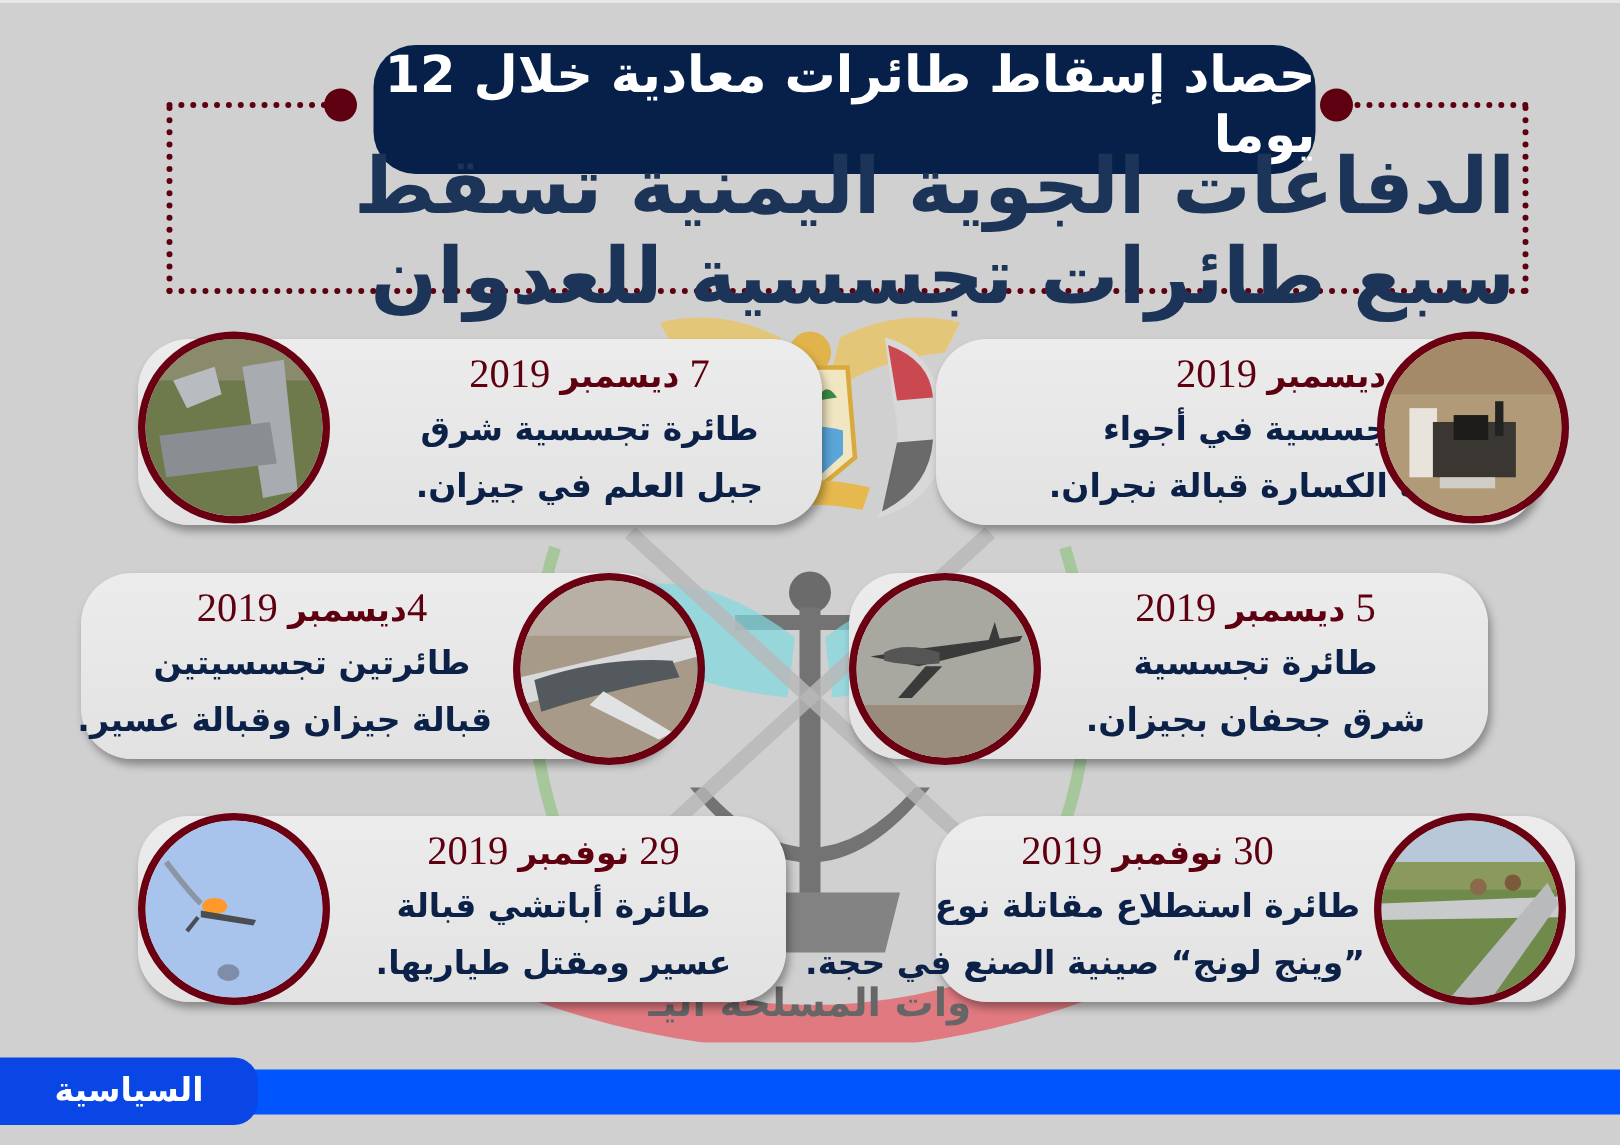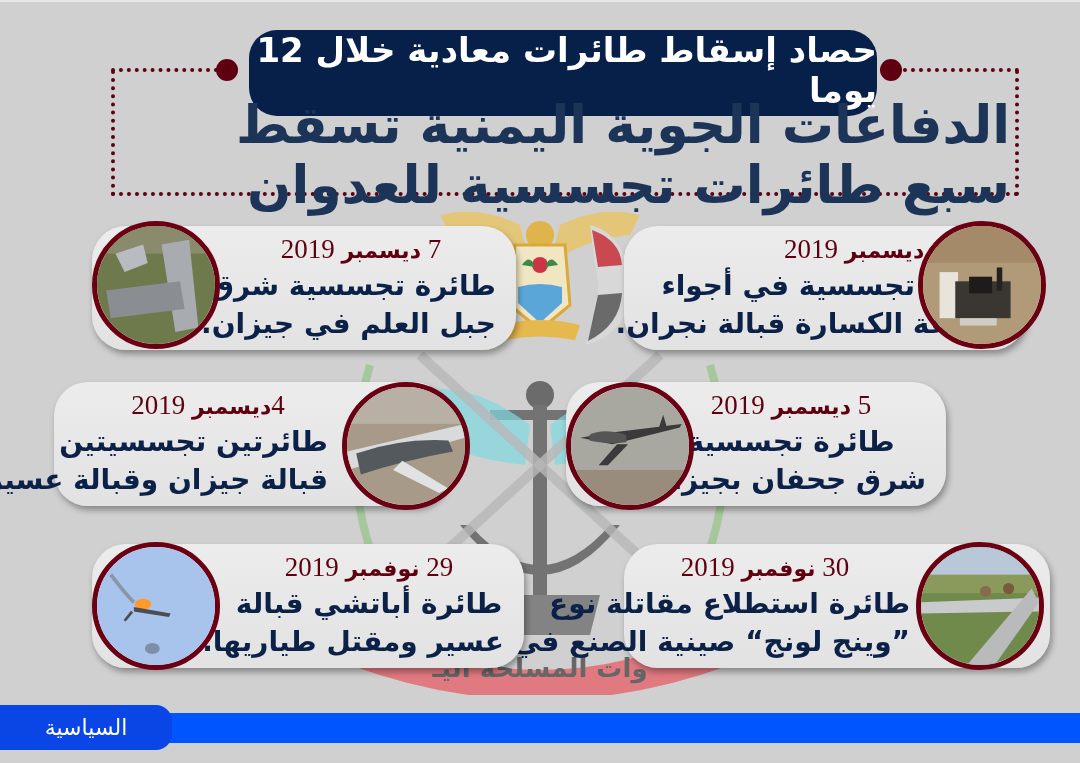--- a/index.html
+++ b/index.html
@@ -40,34 +40,34 @@
   .card {
     position:absolute; height:124px;
     background:linear-gradient(180deg,#ececec 0%,#e2e2e2 100%);
     border-radius:34px;
     box-shadow:2px 4px 6px rgba(0,0,0,0.35);
     direction:rtl; text-align:center;
   }
   .card .txt { position:absolute; top:4px; bottom:4px; display:flex; flex-direction:column; justify-content:center; }
   .card .date { color:#5e0010; font-family:"Liberation Serif", serif; font-size:27px; line-height:32px; }
   .card .date b { font-family:"DejaVu Sans", sans-serif; font-size:22px; font-weight:bold; }
-  .card .line { color:#0c2148; font-weight:bold; font-size:28px; line-height:38px; white-space:nowrap; }
+  .card .line { color:#0c2148; font-weight:bold; font-size:22px; line-height:38px; white-space:nowrap; }
 
   .photo {
     position:absolute; width:128px; height:128px; border-radius:50%;
     border:5px solid #6a0012; box-sizing:border-box; overflow:hidden;
   }
 
   
   .bottombar { position:absolute; left:0; top:713px; width:1080px; height:30px; background:#0055ff; }
   .brandtab {
     position:absolute; left:0; top:705px; width:172px; height:45px; background:#0a46e6;
     border-radius:0 16px 16px 0;
     display:flex; align-items:center; justify-content:center;
-    color:#fff; font-weight:normal; font-size:22px; direction:rtl;
+    color:#fff; font-weight:bold; font-size:22px; direction:rtl;
   }
 </style>
 </head>
 <body>
 
 <div class="topline"></div>
 
 <svg class="emblem" viewBox="0 0 420 500">
 
   <g>
@@ -132,38 +132,38 @@
 <svg class="photo" style="left:918px; top:221px;" viewBox="0 0 128 128">
   <rect width="128" height="128" fill="#b19a78"></rect>
   <rect x="0" y="0" width="128" height="40" fill="#a48a68"></rect>
   <rect x="18" y="50" width="20" height="50" fill="#e8e4dc"></rect>
   <rect x="35" y="60" width="60" height="40" fill="#3a3632"></rect>
   <rect x="50" y="55" width="25" height="18" fill="#1e1c1a"></rect>
   <rect x="80" y="45" width="6" height="25" fill="#222"></rect>
   <rect x="40" y="100" width="40" height="8" fill="#d0ccc6"></rect>
 </svg>
 
-<div class="card" style="left:92px; top:226px; width:424px;">
+<div class="card" style="left:92px; top:226px; width:424px;padding-left:32px;">
   <div class="txt" style="right:20px; width:270px;">
     <div class="date">
       <span>7</span> <b>ديسمبر</b> <span>2019</span>
     </div>
     <div class="line">طائرة تجسسية شرق</div>
     <div class="line">جبل العلم في جيزان.</div>
   </div>
 </div>
 <svg class="photo" style="left:92px; top:221px;" viewBox="0 0 128 128">
   <rect width="128" height="128" fill="#6e7a4c"></rect>
   <rect x="0" y="0" width="128" height="30" fill="#8a8a6c"></rect>
   <path d="M20 30 L50 20 L55 40 L30 50 Z" fill="#b8bcc0"></path>
   <path d="M70 20 L100 15 L110 110 L85 115 Z" fill="#a8acb0"></path>
   <path d="M10 70 L90 60 L95 90 L15 100 Z" fill="#8a8e92"></path>
 </svg>
 
-<div class="card" style="left:566px; top:382px; width:380px;">
+<div class="card" style="left:566px; top:382px; width:426px;">
   <div class="txt" style="right:20px; width:270px;">
     <div class="date">
       <span>5</span> <b>ديسمبر</b> <span>2019</span>
     </div>
     <div class="line">طائرة تجسسية</div>
     <div class="line">شرق جحفان بجيزان.</div>
   </div>
 </div>
 <svg class="photo" style="left:566px; top:382px;" viewBox="0 0 128 128">
   <rect width="128" height="128" fill="#a8a8a0"></rect>

